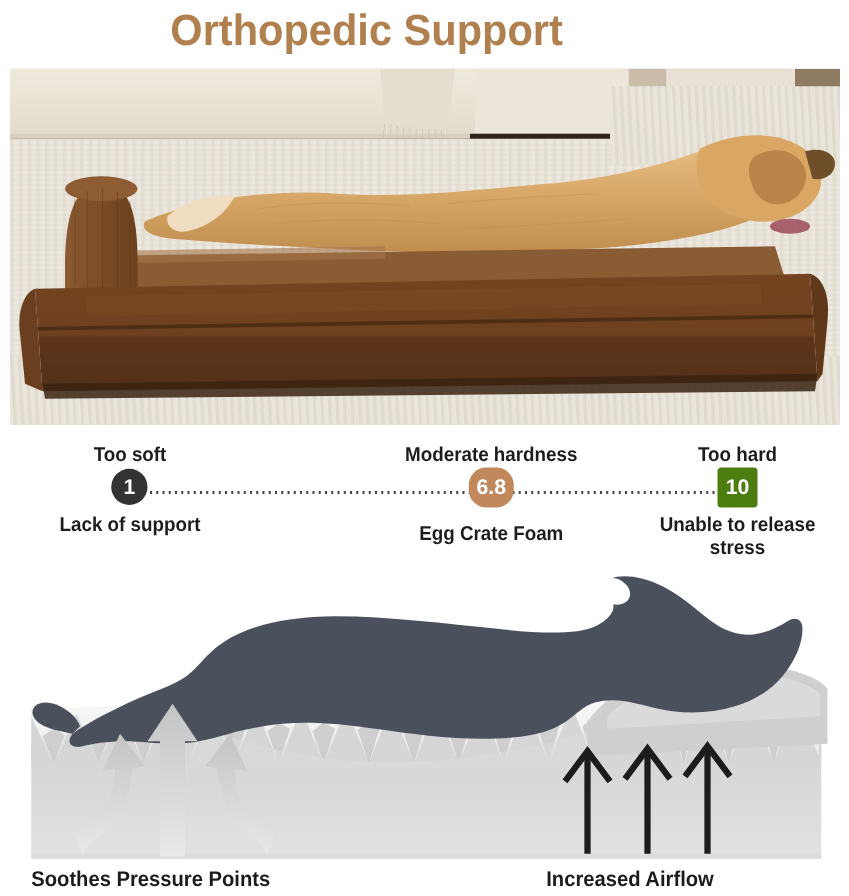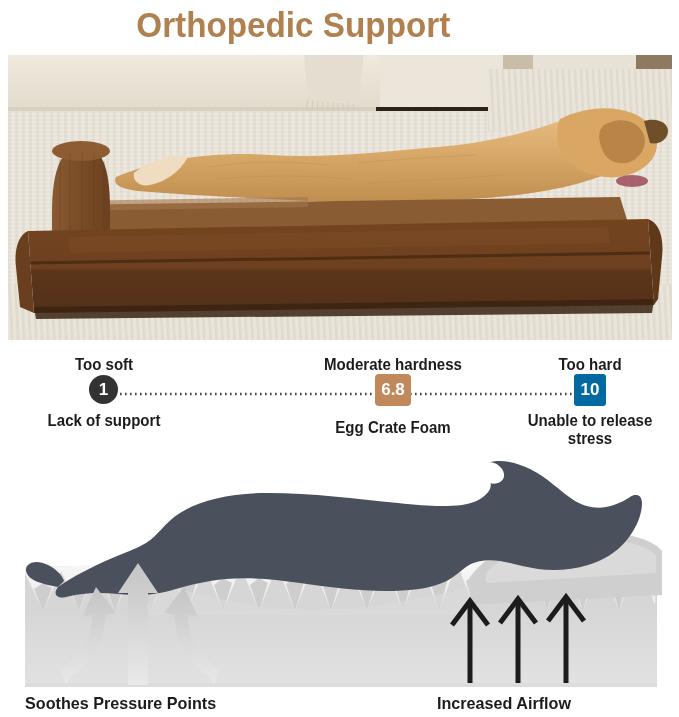--- a/index.html
+++ b/index.html
@@ -78,29 +78,29 @@
   .marker-1 {
     left: 89px; top: 375px;
     width: 29px; height: 29px;
     border-radius: 50%;
     background: #333333;
     font-size: 17px;
   }
   .marker-68 {
     left: 375px; top: 374px;
     width: 36px; height: 32px;
-    border-radius: 4px;
+    border-radius: 14px;
     background: #c1885c;
     font-size: 17px;
   }
   .marker-10 {
     left: 574px; top: 374px;
     width: 32px; height: 32px;
     border-radius: 3px;
-    background: #0369a1;
+    background: #4d7c0f;
     font-size: 17px;
   }
 
   .lbl {
     position: absolute;
     font-family: "Liberation Sans", sans-serif;
     font-weight: bold;
     color: #1c1c1c;
     text-align: center;
     line-height: 1.12;

